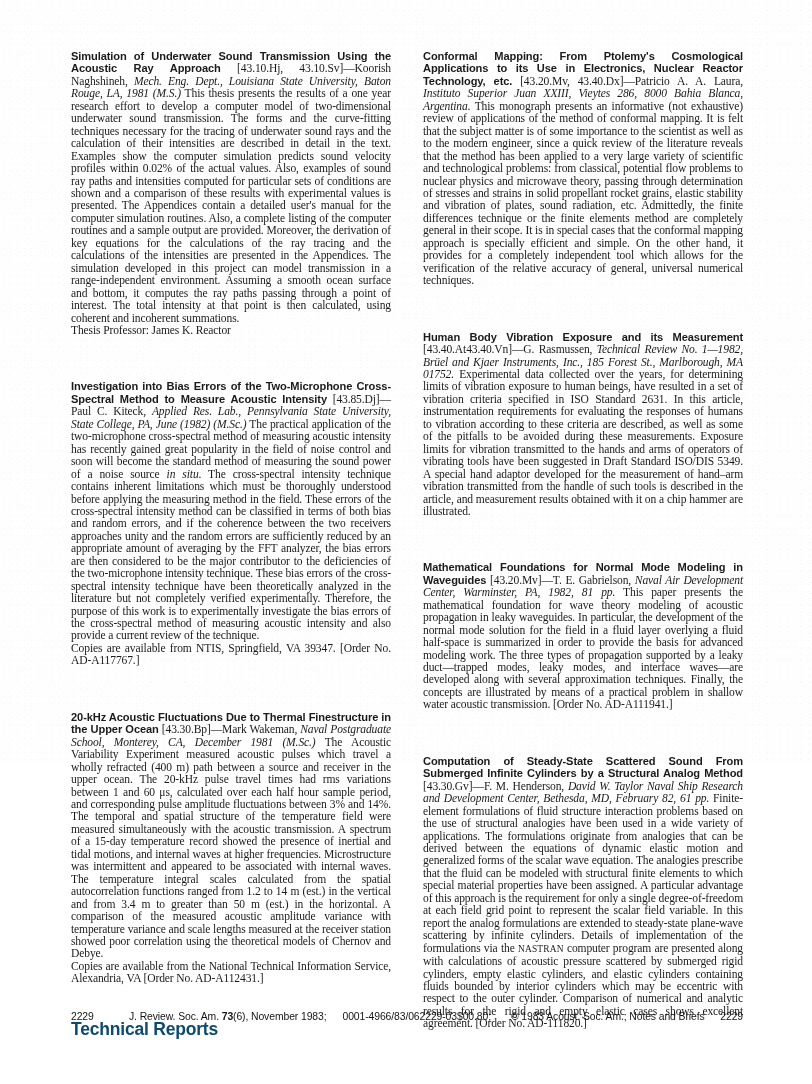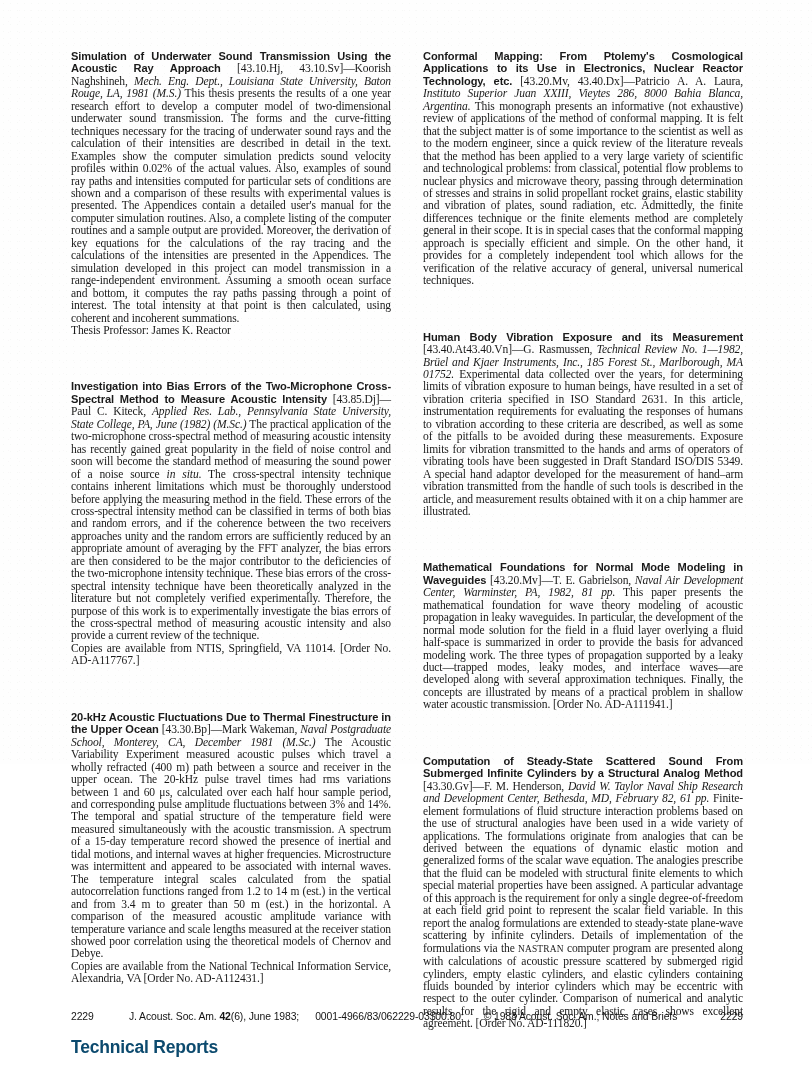--- a/index.html
+++ b/index.html
@@ -59,21 +59,21 @@
   }
   b.title {
     font-family: "Liberation Sans", sans-serif;
     font-weight: bold;
     font-size: 11.1px;
     letter-spacing: -0.1px;
   }
   i.it {
     font-style: italic;
   }
-  .block-gap-lg { margin-bottom: 52px; }
+  .block-gap-lg { margin-bottom: 34px; }
   .block-gap-xl { margin-bottom: 44px; }
 
   h2.section-head {
     font-family: "Liberation Sans", sans-serif;
     font-weight: bold;
     font-size: 17.5px;
     margin: 0 0 5px 0;
     letter-spacing: -0.2px;
     color: #0c4a6e;
   }
@@ -109,21 +109,21 @@
 
     <div class="col">
 
       <div class="entry block-gap-xl">
         <p><b class="title">Simulation of Underwater Sound Transmission Using the Acoustic Ray Approach</b><span> [43.10.Hj, 43.10.Sv]—Koorish Naghshineh, </span><i class="it">Mech. Eng. Dept., Louisiana State University, Baton Rouge, LA, 1981 (M.S.)</i><span> This thesis presents the results of a one year research effort to develop a computer model of two-dimensional underwater sound transmission. The forms and the curve-fitting techniques necessary for the tracing of underwater sound rays and the calculation of their intensities are described in detail in the text. Examples show the computer simulation predicts sound velocity profiles within 0.02% of the actual values. Also, examples of sound ray paths and intensities computed for particular sets of conditions are shown and a comparison of these results with experimental values is presented. The Appendices contain a detailed user's manual for the computer simulation routines. Also, a complete listing of the computer routines and a sample output are provided. Moreover, the derivation of key equations for the calculations of the ray tracing and the calculations of the intensities are presented in the Appendices. The simulation developed in this project can model transmission in a range-independent environment. Assuming a smooth ocean surface and bottom, it computes the ray paths passing through a point of interest. The total intensity at that point is then calculated, using coherent and incoherent summations.</span></p>
         <p>Thesis Professor: James K. Reactor</p>
       </div>
 
       <div class="entry block-gap-xl">
         <p><b class="title">Investigation into Bias Errors of the Two-Microphone Cross-Spectral Method to Measure Acoustic Intensity</b><span> [43.85.Dj]—Paul C. Kiteck, </span><i class="it">Applied Res. Lab., Pennsylvania State University, State College, PA, June (1982) (M.Sc.)</i><span>  The practical application of the two-microphone cross-spectral method of measuring acoustic intensity has recently gained great popularity in the field of noise control and soon will become the standard method of measuring the sound power of a noise source </span><i class="it">in situ</i><span>. The cross-spectral intensity technique contains inherent limitations which must be thoroughly understood before applying the measuring method in the field. These errors of the cross-spectral intensity method can be classified in terms of both bias and random errors, and if the coherence between the two receivers approaches unity and the random errors are sufficiently reduced by an appropriate amount of averaging by the FFT analyzer, the bias errors are then considered to be the major contributor to the deficiencies of the two-microphone intensity technique. These bias errors of the cross-spectral intensity technique have been theoretically analyzed in the literature but not completely verified experimentally. Therefore, the purpose of this work is to experimentally investigate the bias errors of the cross-spectral method of measuring acoustic intensity and also provide a current review of the technique.</span></p>
-        <p>Copies are available from NTIS, Springfield, VA 11014. [Order No. AD-A117767.]</p>
+        <p>Copies are available from NTIS, Springfield, VA 39347. [Order No. AD-A117767.]</p>
       </div>
 
       <div class="entry block-gap-lg">
         <p><b class="title">20-kHz Acoustic Fluctuations Due to Thermal Finestructure in the Upper Ocean</b><span> [43.30.Bp]—Mark Wakeman, </span><i class="it">Naval Postgraduate School, Monterey, CA, December 1981 (M.Sc.)</i><span> The Acoustic Variability Experiment measured acoustic pulses which travel a wholly refracted (400 m) path between a source and receiver in the upper ocean. The 20-kHz pulse travel times had rms variations between 1 and 60 μs, calculated over each half hour sample period, and corresponding pulse amplitude fluctuations between 3% and 14%. The temporal and spatial structure of the temperature field were measured simultaneously with the acoustic transmission. A spectrum of a 15-day temperature record showed the presence of inertial and tidal motions, and internal waves at higher frequencies. Microstructure was intermittent and appeared to be associated with internal waves. The temperature integral scales calculated from the spatial autocorrelation functions ranged from 1.2 to 14 m (est.) in the vertical and from 3.4 m to greater than 50 m (est.) in the horizontal. A comparison of the measured acoustic amplitude variance with temperature variance and scale lengths measured at the receiver station showed poor correlation using the theoretical models of Chernov and Debye.</span></p>
         <p>Copies are available from the National Technical Information Service, Alexandria, VA [Order No. AD-A112431.]</p>
       </div>
 
       <div class="entry">
         <h2 class="section-head">Technical Reports</h2>
       </div>
@@ -146,19 +146,19 @@
 
       <div class="entry">
         <p><b class="title">Computation of Steady-State Scattered Sound From Submerged Infinite Cylinders by a Structural Analog Method</b><span> [43.30.Gv]—F. M. Henderson, </span><i class="it">David W. Taylor Naval Ship Research and Development Center, Bethesda, MD, February 82, 61 pp.</i><span> Finite-element formulations of fluid structure interaction problems based on the use of structural analogies have been used in a wide variety of applications. The formulations originate from analogies that can be derived between the equations of dynamic elastic motion and generalized forms of the scalar wave equation. The analogies prescribe that the fluid can be modeled with structural finite elements to which special material properties have been assigned. A particular advantage of this approach is the requirement for only a single degree-of-freedom at each field grid point to represent the scalar field variable. In this report the analog formulations are extended to steady-state plane-wave scattering by infinite cylinders. Details of implementation of the formulations via the </span><span style="font-size:9.4px;letter-spacing:0.2px;">NASTRAN</span><span> computer program are presented along with calculations of acoustic pressure scattered by submerged rigid cylinders, empty elastic cylinders, and elastic cylinders containing fluids bounded by interior cylinders which may be eccentric with respect to the outer cylinder. Comparison of numerical and analytic results for the rigid and empty elastic cases shows excellent agreement. [Order No. AD-111820.]</span></p>
       </div>
 
     </div>
   </div>
 
   <div class="footer">
     <span class="pg-left">2229</span>
-    <span class="cite"><span>J. Acoust. Soc. Am. </span><b>42</b><span>(6), June 1983;</span></span>
+    <span class="cite"><span>J. Review. Soc. Am. </span><b>73</b><span>(6), November 1983;</span></span>
     <span class="sep"></span>
     <span class="issn">0001-4966/83/062229-03$00.80;</span>
     <span class="copy">© 1983 Acoust. Soc. Am.; Notes and Briefs</span>
     <span class="pg-right">2229</span>
   </div>
 </div>
 
 </body></html>

